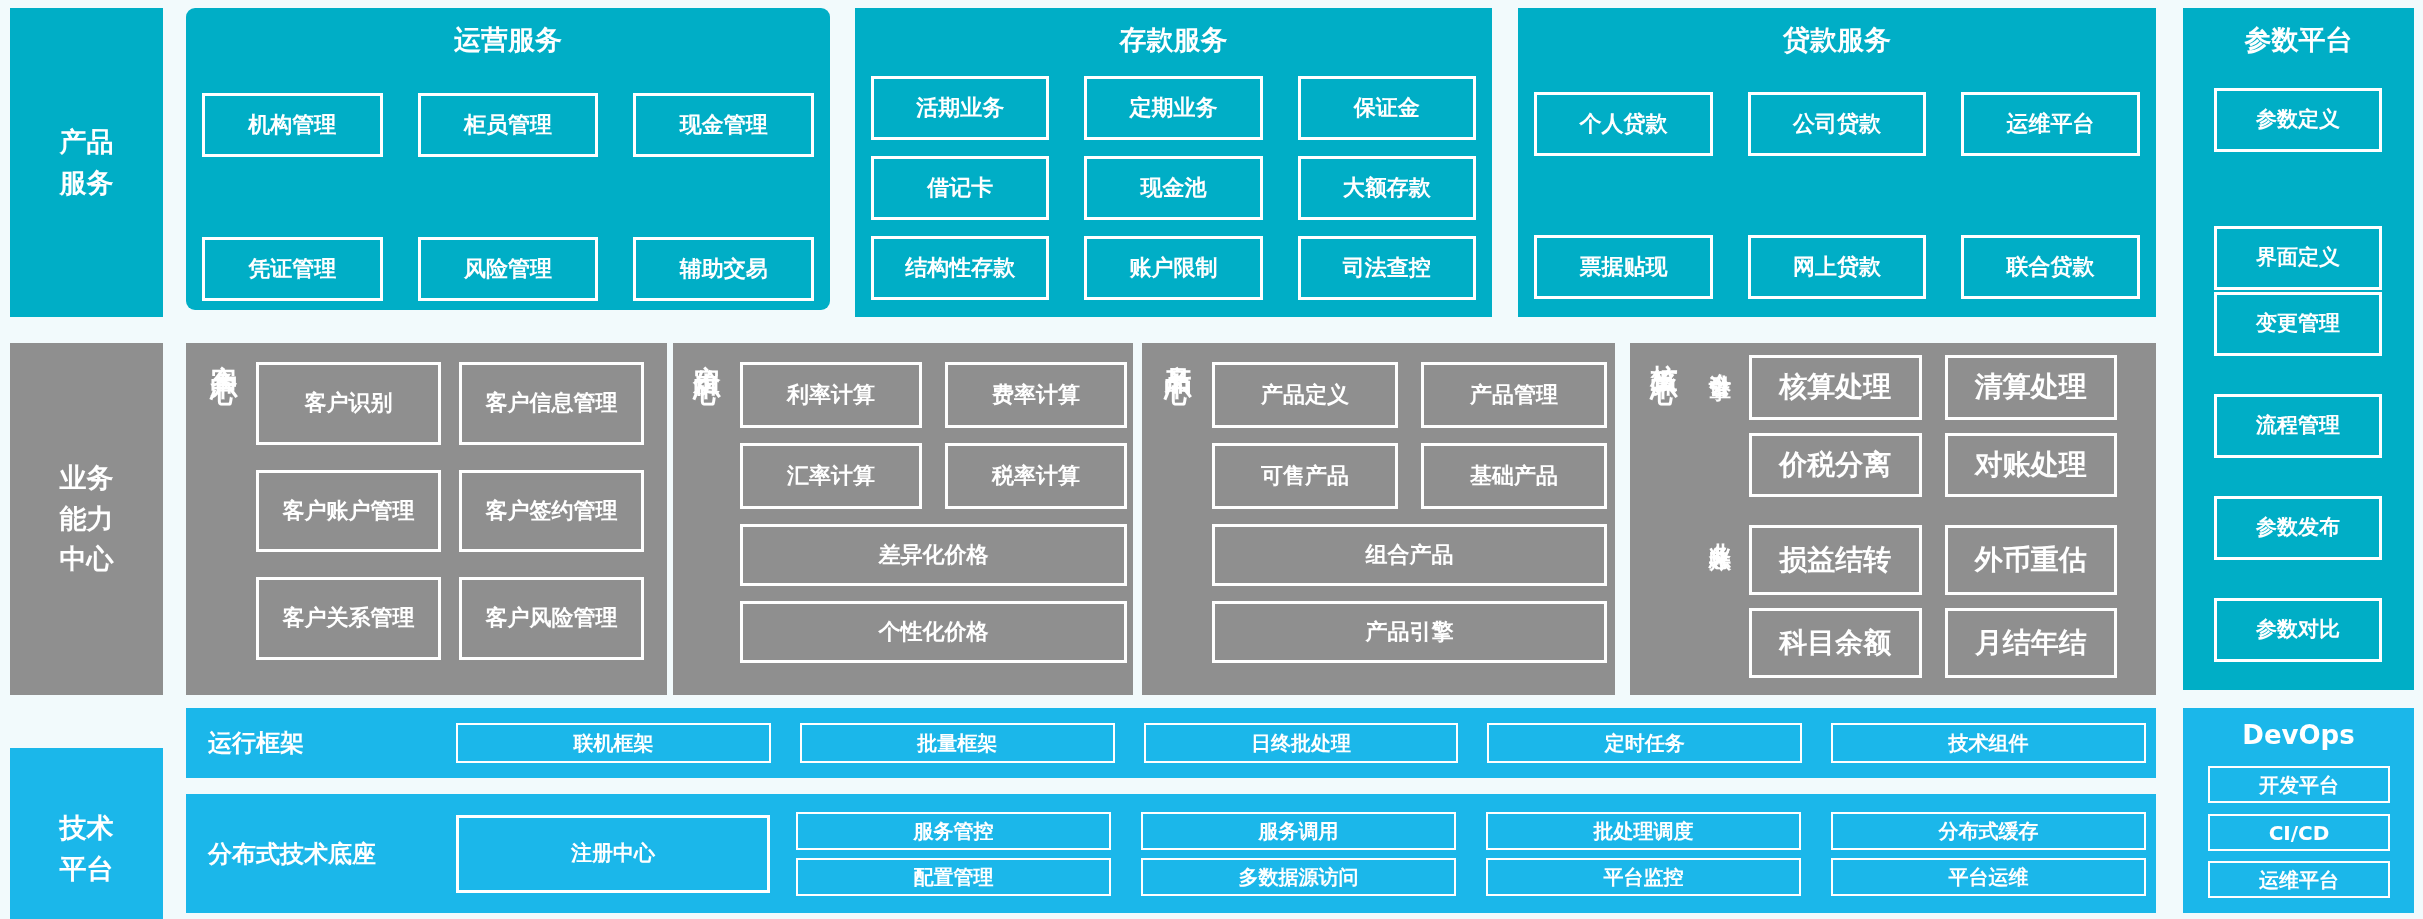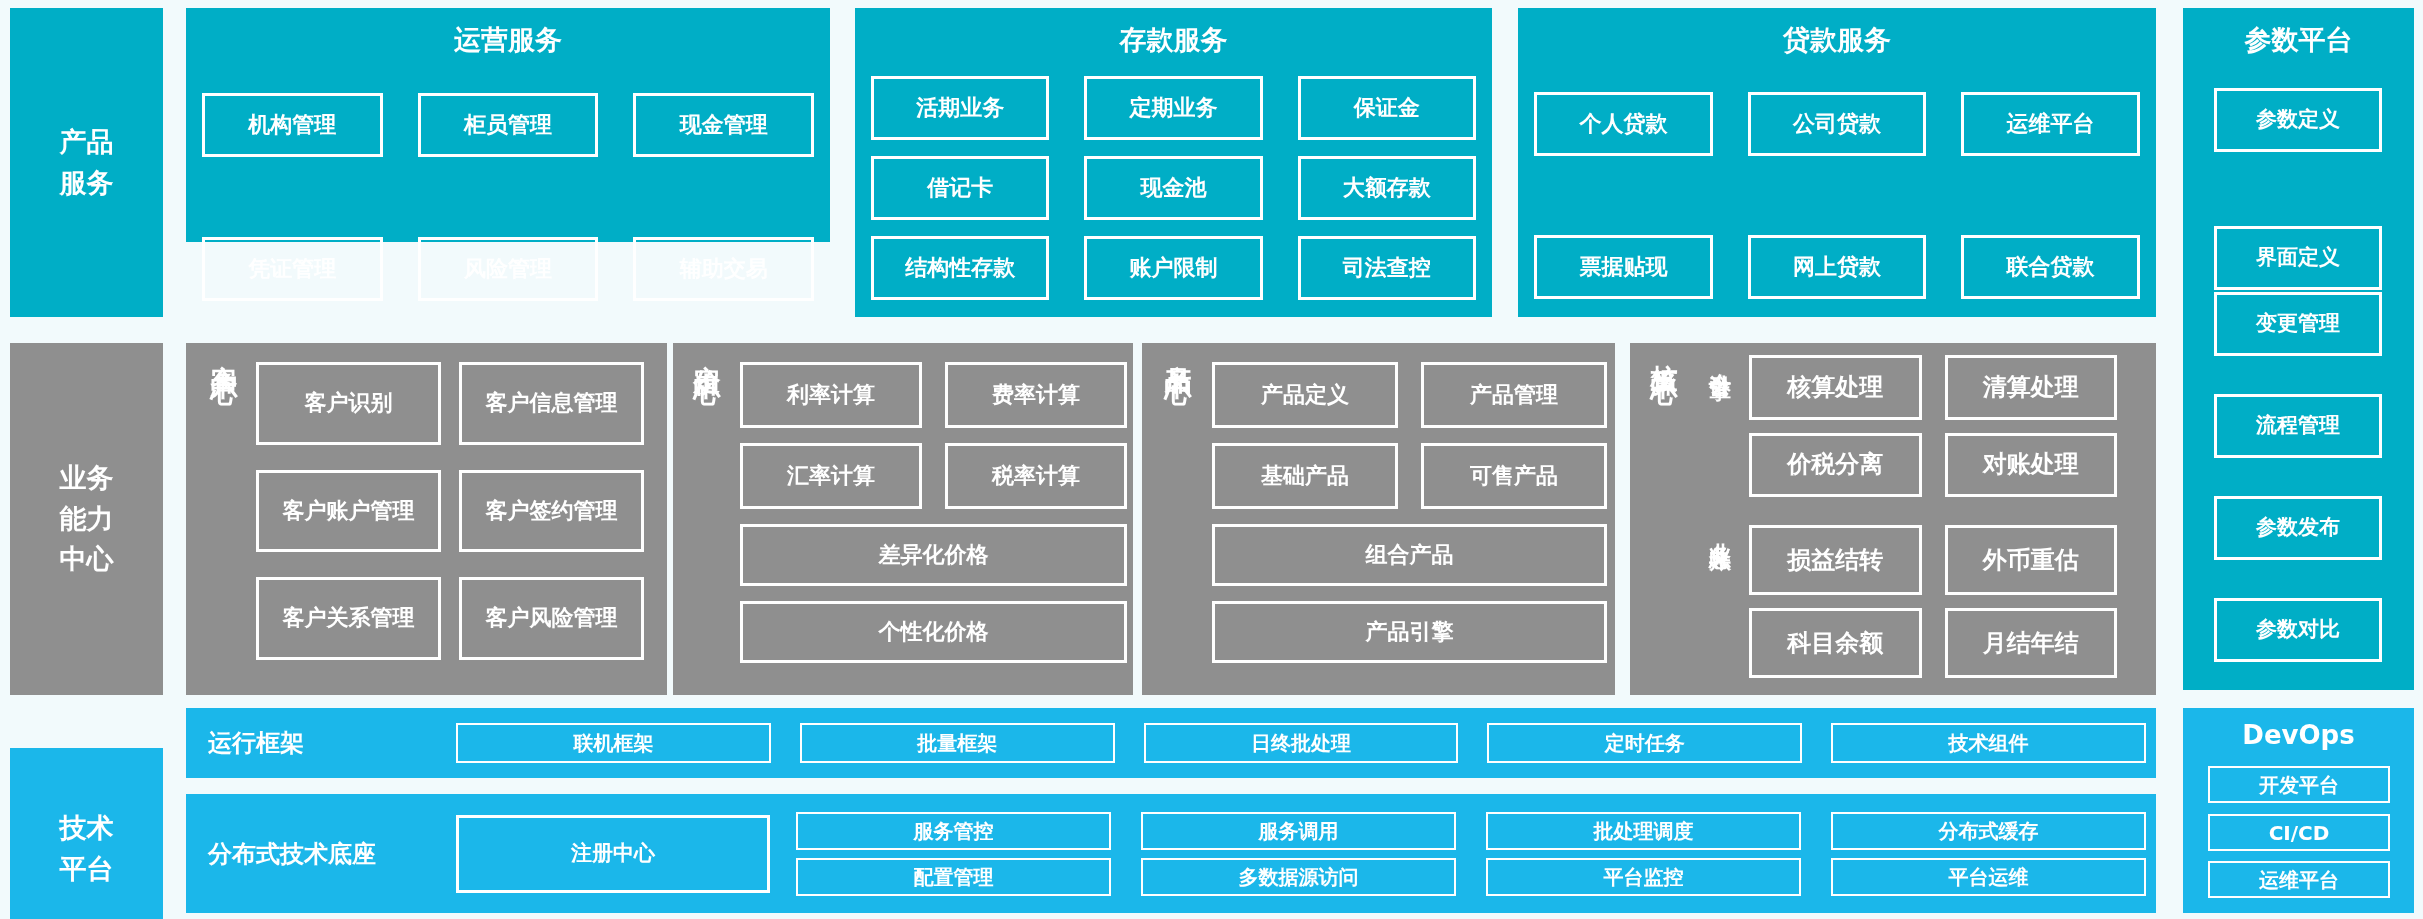--- a/index.html
+++ b/index.html
@@ -37,21 +37,21 @@
   .stack .row{display:flex;gap:23px;height:66px;flex:none;}
   .stack .row .box{position:static;flex:1;}
   .stack .box{font-size:22px;}
   .stack .fullbox{position:static;height:62px;flex:none;}
   .agroup{position:absolute;left:75px;width:412px;display:flex;gap:14px;}
   .asub{
     writing-mode:vertical-rl;text-orientation:upright;
     font-size:22px;font-weight:700;display:flex;align-items:center;letter-spacing:2px;flex:none;
   }
   .agrid{flex:1;display:grid;grid-template-columns:1fr 1fr;grid-template-rows:1fr 1fr;gap:13px 23px;}
-  .agrid .box{position:static;font-size:24px;}
+  .agrid .box{position:static;font-size:28px;}
   .tb-label{position:absolute;left:22px;top:0;bottom:0;display:flex;align-items:center;font-size:24px;font-weight:700;}
   .tb1-row{position:absolute;left:270px;right:10px;top:15px;height:40px;display:flex;gap:29px;}
   .tb1-row .box{position:static;flex:1;height:40px;font-size:20px;border-width:2px;}
   .tb2-grid{position:absolute;left:610px;right:10px;top:18px;display:grid;grid-template-columns:repeat(4,1fr);gap:8px 30px;}
   .tb2-grid .box{position:static;height:38px;font-size:20px;border-width:2px;}
   .registry{left:270px;top:21px;width:314px;height:78px;font-size:21px;}
   .devops-title{position:absolute;top:12px;left:0;right:0;text-align:center;font-size:26px;font-weight:700;}
   .d-box{left:25px;width:182px;height:37px;font-size:20px;border-width:2px;}
 </style>
 </head>
@@ -66,21 +66,21 @@
   <div class="panel gray" style="left:10px;top:343px;width:153px;height:352px;">
     <div class="side-label">业务
 能力
 中心</div>
   </div>
   <div class="panel blue" style="left:10px;top:711px;width:153px;height:201px;margin-top:37px;">
     <div class="side-label">技术
 平台</div>
   </div>
 
-  <div class="panel teal" style="left:186px;top:8px;width:644px;height:234px;">
+  <div class="panel teal" style="left:186px;top:8px;width:644px;height:302px;border-radius:9px;">
     <div class="sec-title">运营服务</div>
     <div class="frow" style="top:85px;">
       <div class="box">机构管理</div>
       <div class="box">柜员管理</div>
       <div class="box">现金管理</div>
     </div>
     <div class="frow" style="top:229px;">
       <div class="box">凭证管理</div>
       <div class="box">风险管理</div>
       <div class="box">辅助交易</div>
@@ -159,22 +159,22 @@
   </div>
 
   <div class="panel gray" style="left:1142px;top:343px;width:473px;height:352px;">
     <div class="vmain" style="left:18px;">产品中心</div>
     <div class="stack" style="left:70px;top:19px;width:395px;">
       <div class="row">
         <div class="box">产品定义</div>
         <div class="box">产品管理</div>
       </div>
       <div class="row">
+        <div class="box">可售产品</div>
         <div class="box">基础产品</div>
-        <div class="box">可售产品</div>
       </div>
       <div class="box fullbox">组合产品</div>
       <div class="box fullbox">产品引擎</div>
     </div>
   </div>
 
   <div class="panel gray" style="left:1630px;top:343px;width:526px;height:352px;">
     <div class="vmain" style="left:16px;">核算中心</div>
     <div class="agroup" style="top:12px;height:142px;">
       <div class="asub">会计引擎</div>

